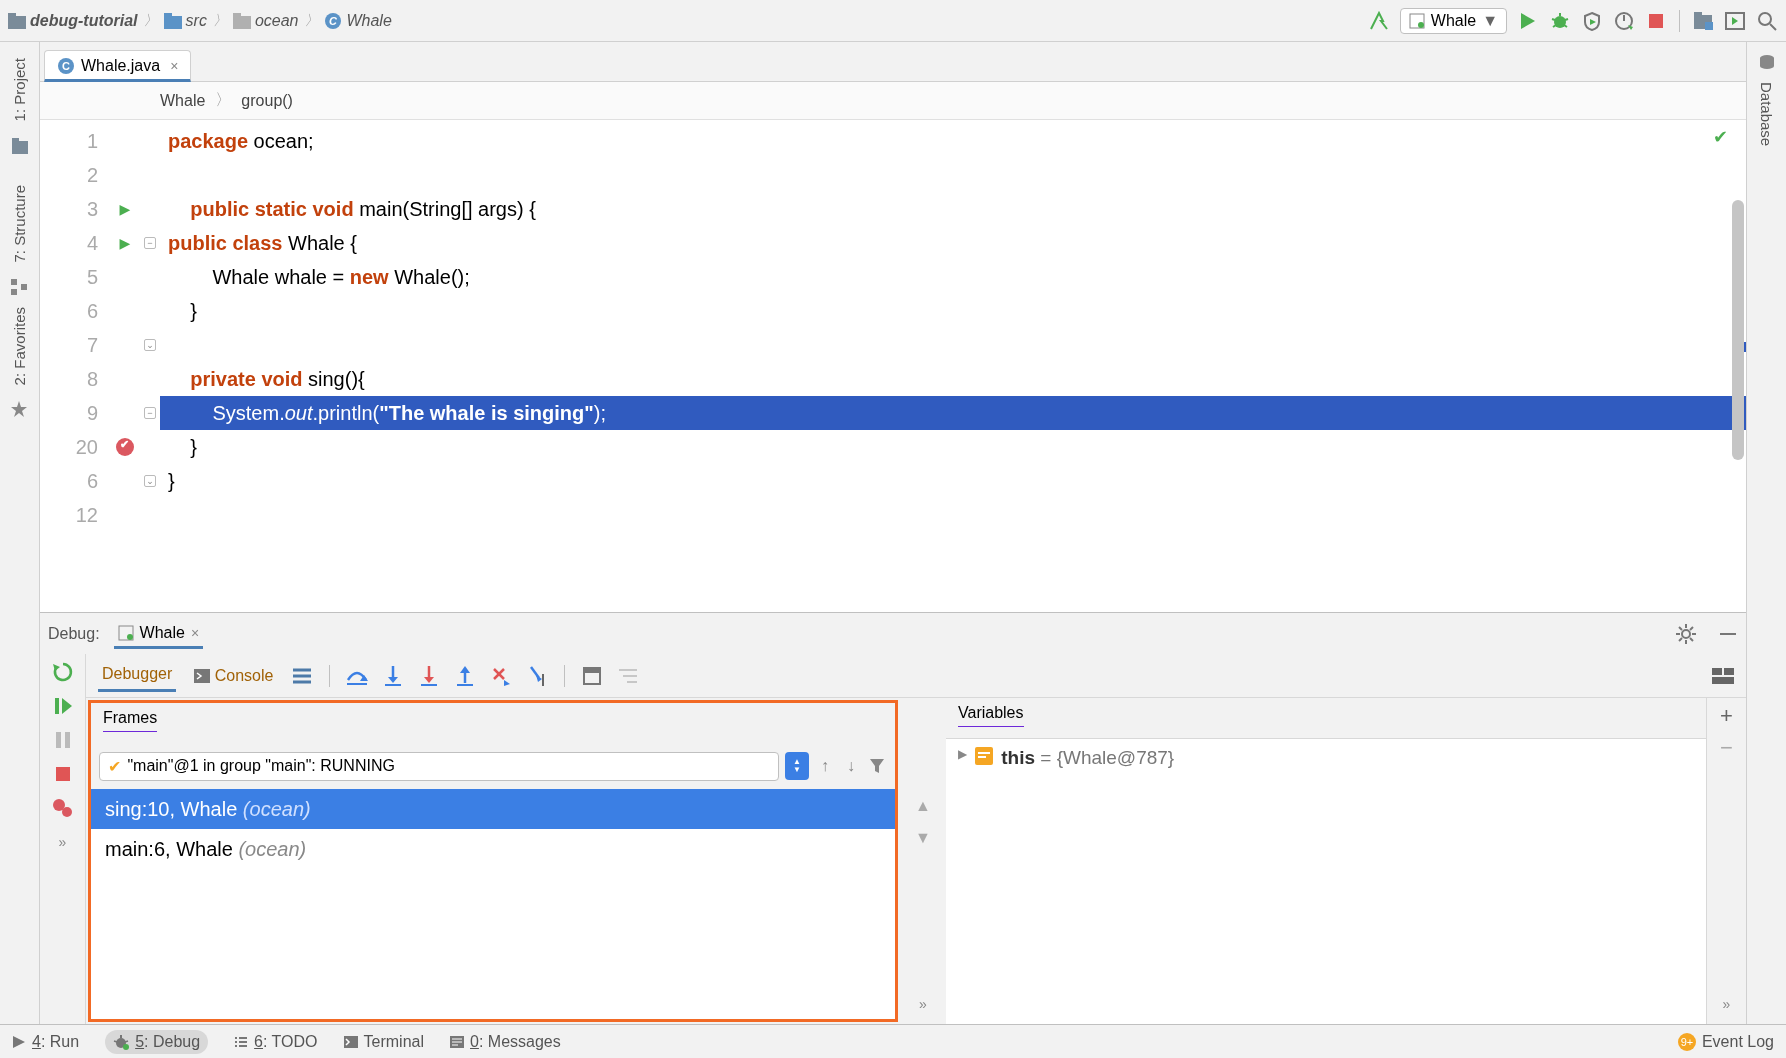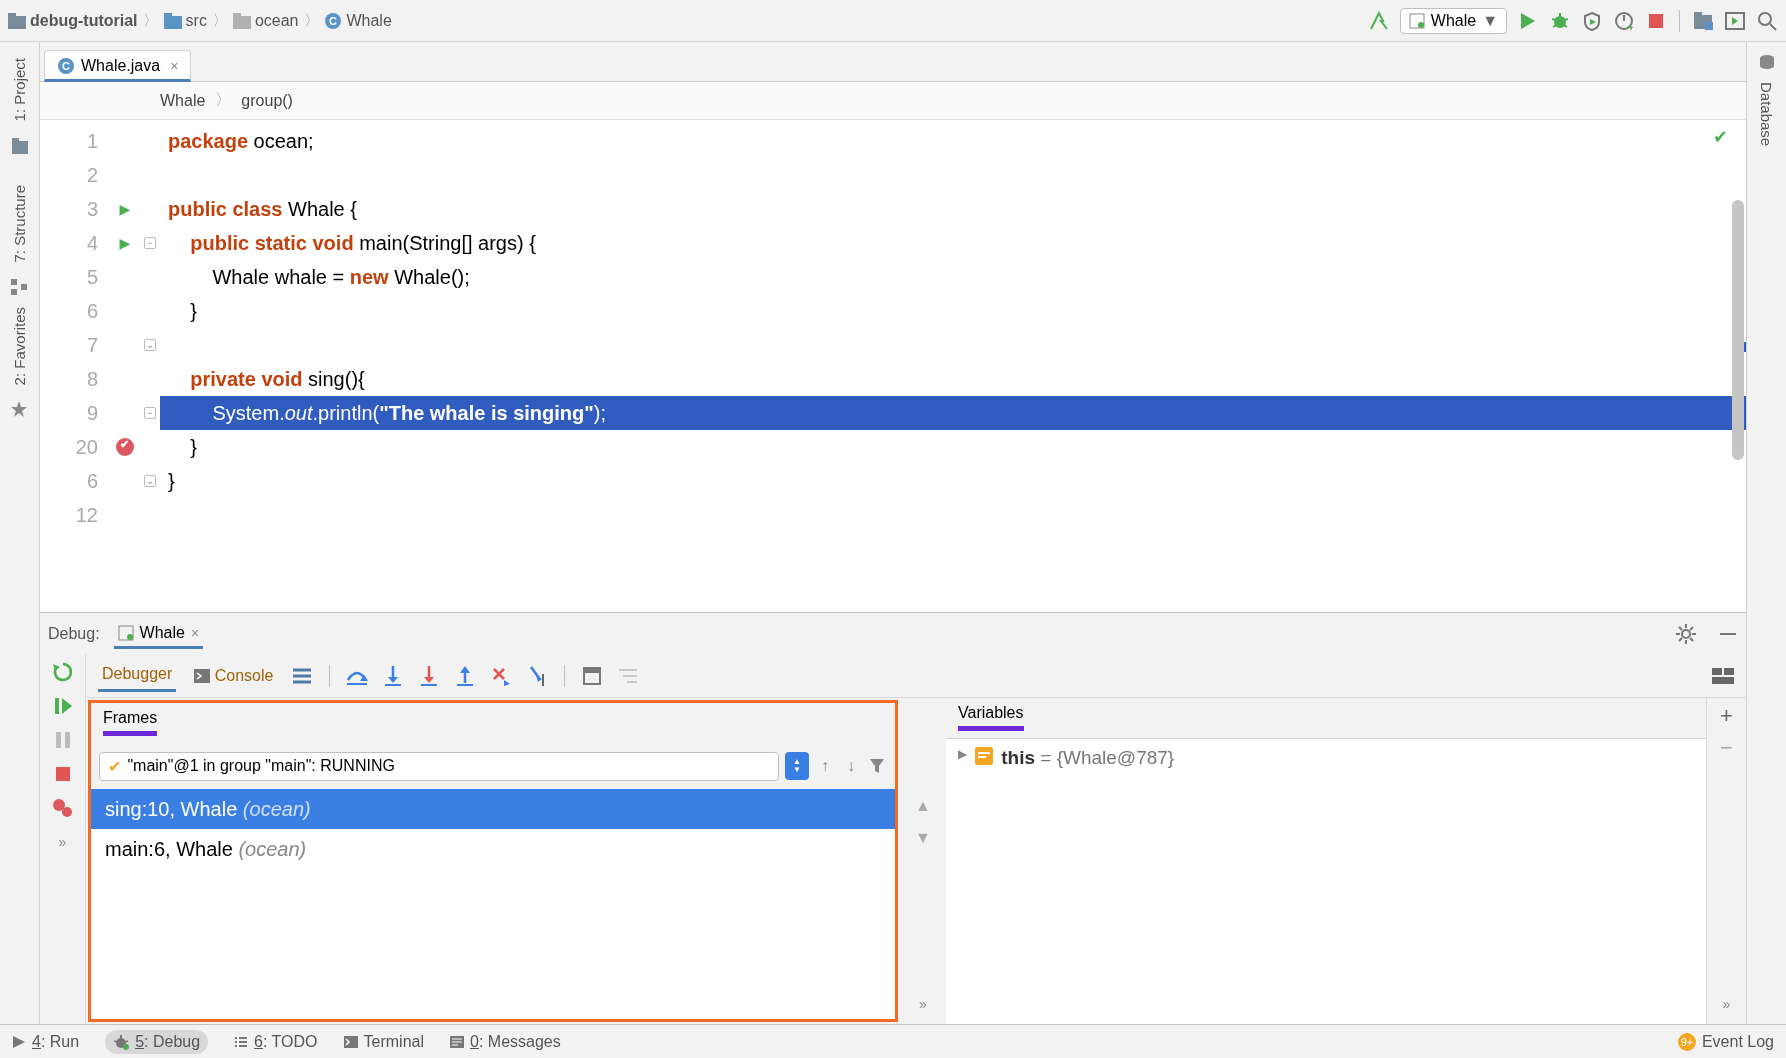--- a/index.html
+++ b/index.html
@@ -1,20 +1,20 @@
 <!DOCTYPE html>
 <html><head>
 <meta charset="utf-8">
 <style>
 * { margin: 0; padding: 0; box-sizing: border-box; font-family: -apple-system, BlinkMacSystemFont, "Segoe UI", sans-serif; }
 body { width: 1786px; height: 1058px; background: #f2f2f2; display: flex; flex-direction: column; font-size: 16px; overflow: hidden; }
 
 
 .nav-bar { display: flex; align-items: center; height: 42px; background: #f2f2f2; border-bottom: 1px solid #d0d0d0; padding: 0 8px; }
-.breadcrumb { display: flex; align-items: center; gap: 6px; }
+.breadcrumb { display: flex; align-items: center; gap: 6px; font-style: italic; }
 .breadcrumb-item { display: flex; align-items: center; gap: 4px; color: #555; }
 .breadcrumb-sep { color: #999; font-size: 14px; }
 .nav-spacer { flex: 1; }
 .nav-toolbar { display: flex; align-items: center; gap: 10px; }
 .config-box { display: flex; align-items: center; gap: 6px; border: 1px solid #c0c0c0; border-radius: 4px; padding: 3px 8px; background: #fff; }
 .config-box svg { width:16px; height:16px; }
 .nav-ico { width: 22px; height: 22px; display: inline-flex; align-items: center; justify-content: center; }
 .vertical-sep { width:1px; height:22px; background:#c0c0c0; margin:0 2px; }
 
 
@@ -79,21 +79,21 @@
 .dbg-main { flex:1; display:flex; flex-direction:column; }
 .dbg-toolbar { height: 44px; display:flex; align-items:center; gap:14px; padding-left:12px; border-bottom:1px solid #d8d8d8; }
 .dbg-tab-item { padding: 6px 4px; color:#a16207; }
 .dbg-tab-item.active { border-bottom: 3px solid #4a7fb5; }
 .step-ico { width:22px; height:22px; display:flex; align-items:center; justify-content:center; }
 .dbg-right-toolbar-spacer { flex:1; }
 
 .dbg-panels { flex:1; display:flex; }
 .frames-panel { width: 810px; display:flex; flex-direction:column; border: 3px solid #f26a25; margin: 2px; background:#fff; }
 .panel-title-row { height:40px; padding: 6px 12px 0; background:#f2f2f2; }
-.panel-title { display:inline-block; border-bottom: 5px solid #6d28d9; padding-bottom: 4px; }
+.panel-title { display:inline-block; border-bottom: 1px solid #6d28d9; padding-bottom: 4px; }
 .thread-row { height:46px; display:flex; align-items:center; gap:6px; padding: 0 8px; background:#f2f2f2; }
 .thread-select { flex:1; display:flex; align-items:center; gap:6px; background:#fff; border:1px solid #c0c0c0; border-radius:4px; padding:4px 8px; }
 .thread-select-arrow { width:24px; height:28px; background:#3b7fe4; border-radius:4px; display:flex; flex-direction:column; align-items:center; justify-content:center; color:#fff; font-size:8px; line-height:8px; }
 .thread-nav-ico { width:20px; height:20px; color:#888; display:flex; align-items:center; justify-content:center; }
 .frame-list { flex:1; background:#fff; }
 .frame-item { height: 40px; line-height:40px; padding: 0 14px; font-size:20px; }
 .frame-item.sel { background:#3b7fe4; color:#fff; }
 .frame-pkg { font-style: italic; color:#888; }
 .frame-item.sel .frame-pkg { color: #d0e0ff; }
 
@@ -348,22 +348,22 @@
           </div>
         <div class="fold-cell"></div>
         <div class="fold-cell">
             <span class="fold-mark">⌄</span>
           </div>
         <div class="fold-cell"></div>
       </div>
       <div class="codelines">
         <div class="codeline"><span class="kw">package</span> ocean;</div>
         <div class="codeline"></div>
+        <div class="codeline">    <span class="kw">public static void</span> main(String[] args) {</div>
         <div class="codeline"><span class="kw">public class</span> Whale {</div>
-        <div class="codeline">    <span class="kw">public static void</span> main(String[] args) {</div>
         <div class="codeline">        Whale whale = <span class="kw">new</span> Whale();</div>
         <div class="codeline">    }</div>
         <div class="codeline"></div>
         <div class="codeline">    <span class="kw">private void</span> sing(){</div>
         <div class="codeline execline"><span>        System.</span><span class="fld">out</span><span>.println(</span><span class="str">"The whale is singing"</span><span>);</span></div>
         <div class="codeline">    }</div>
         <div class="codeline">}</div>
       </div>
       <div class="ed-check">✔</div>
       <div class="ed-blue-mark"></div>

